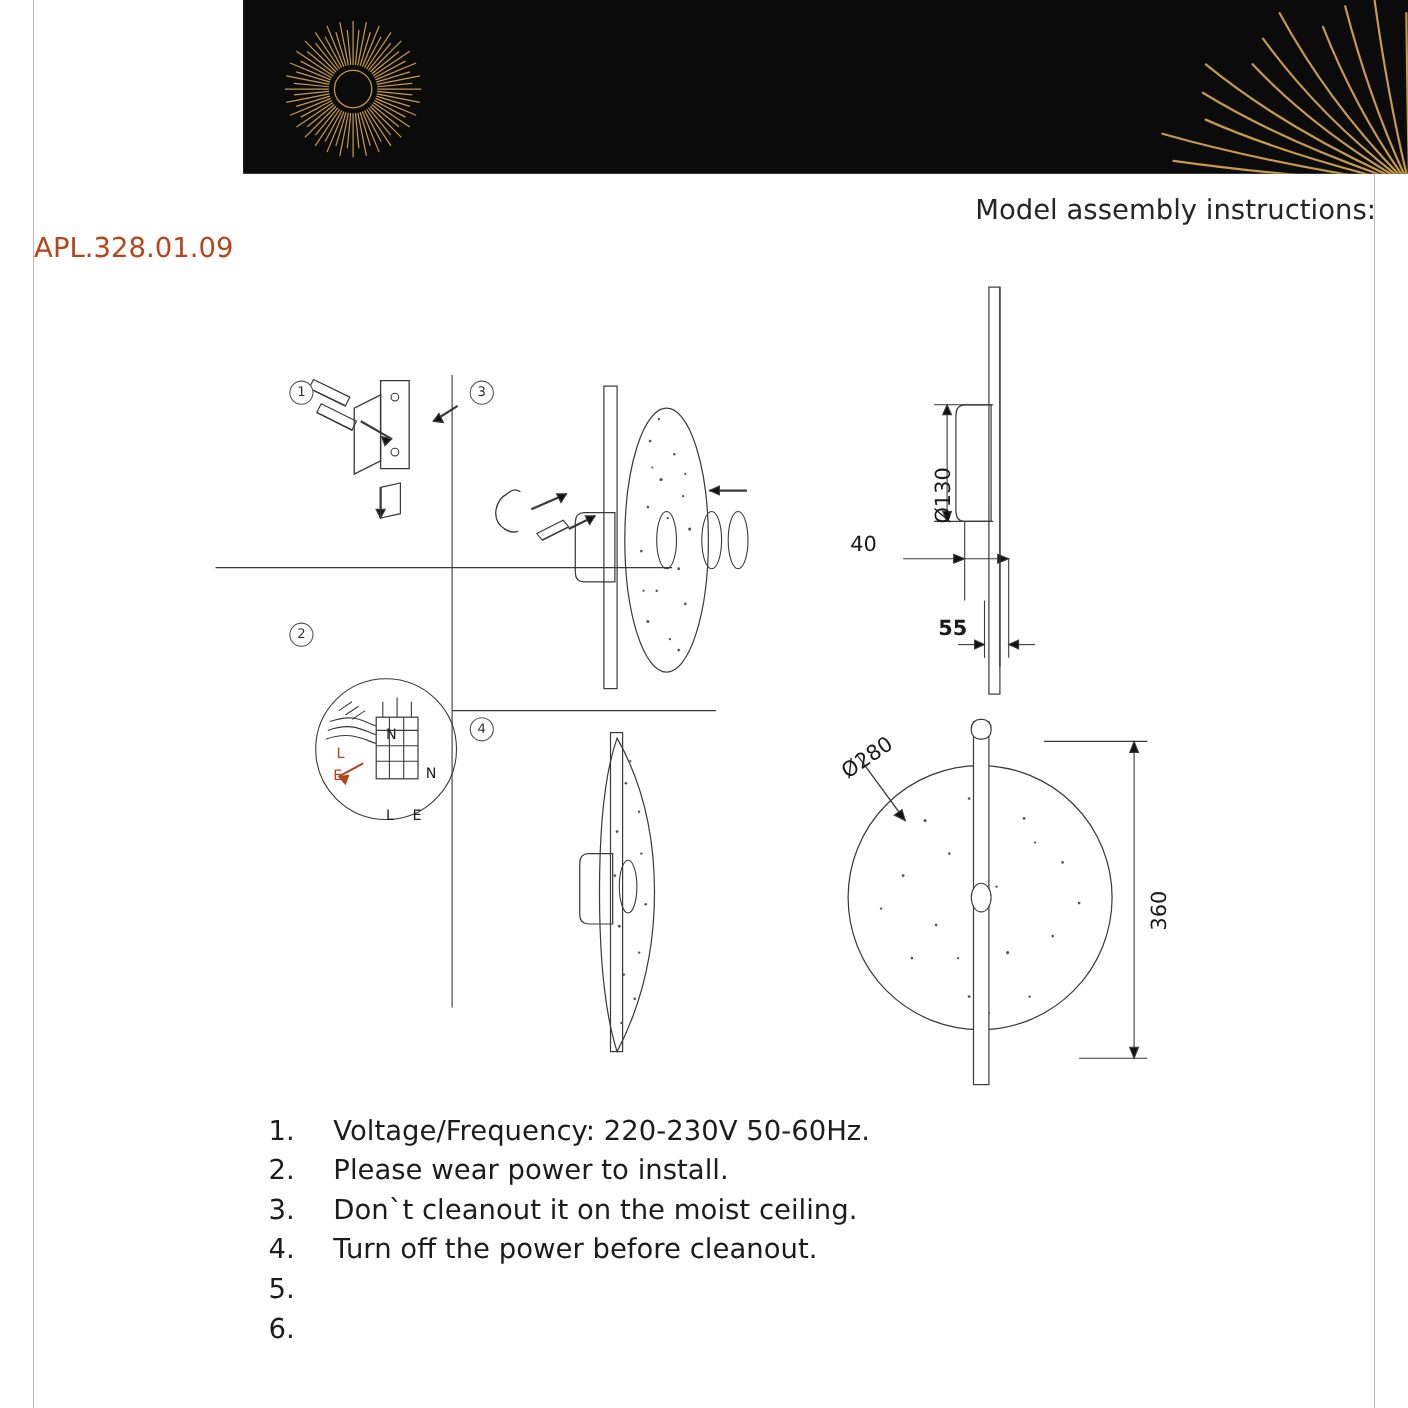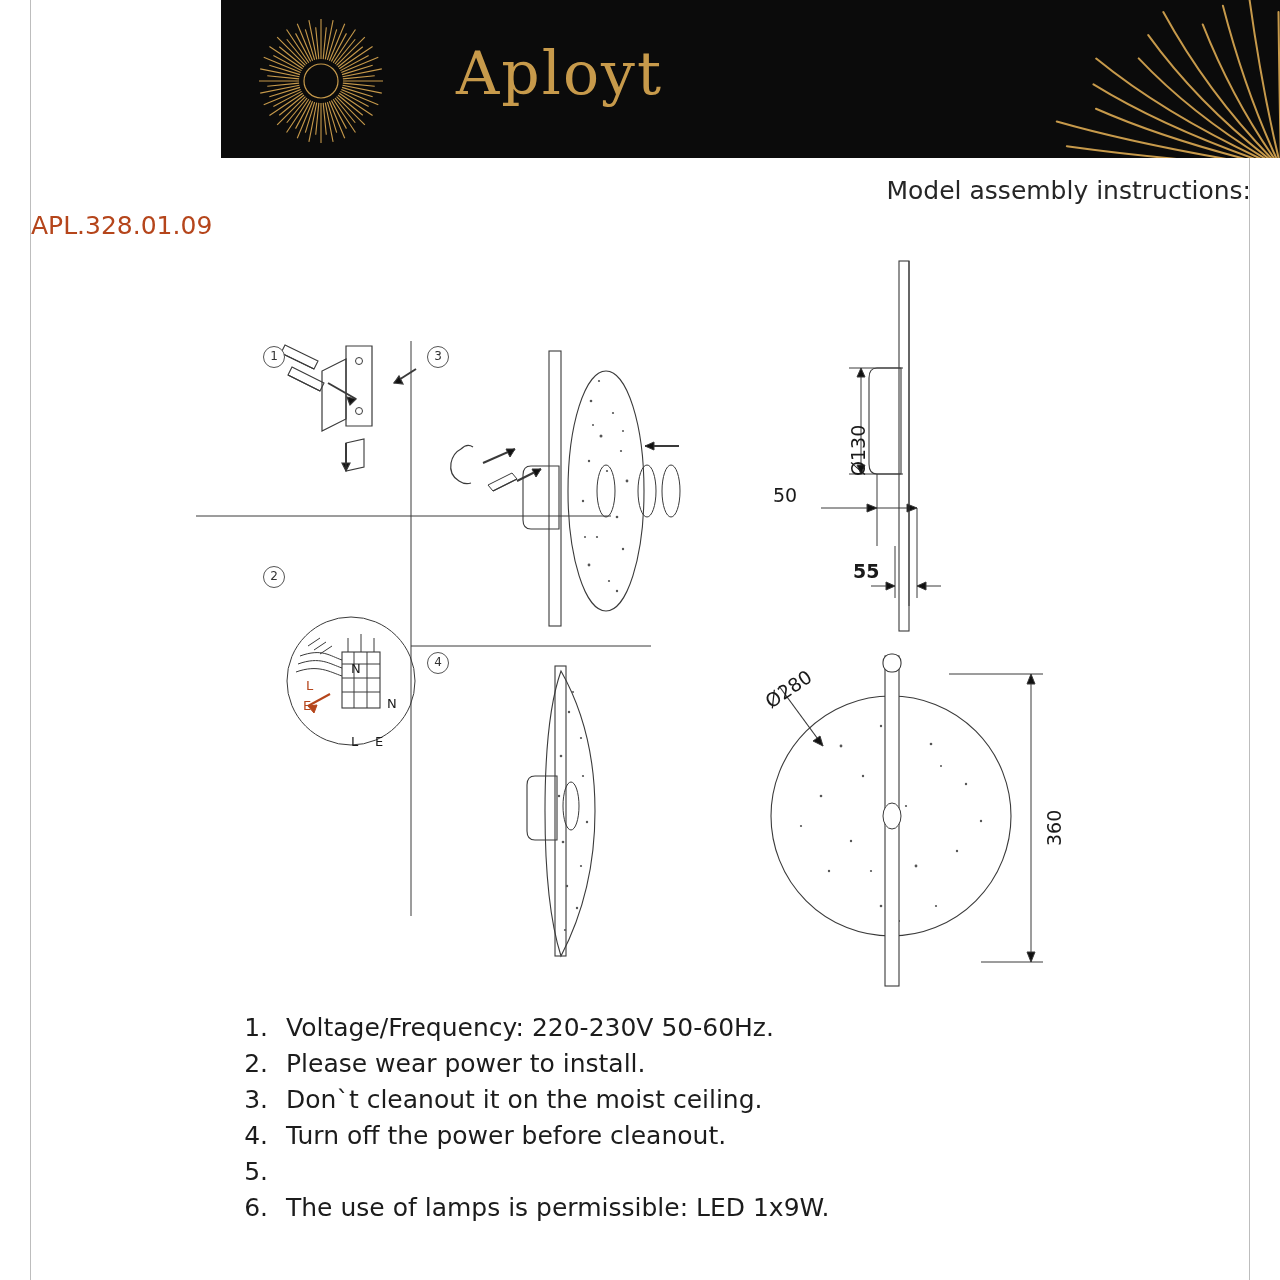--- a/index.html
+++ b/index.html
@@ -48,21 +48,21 @@
     border-radius:50%;font-size:12px;line-height:19px;text-align:center;color:#333;
     background:#fff;
   }
   .dimlabel{position:absolute;font-size:19px;color:#1a1a1a;}
   .dimlabel.vert{transform:rotate(-90deg);transform-origin:left top;white-space:nowrap;}
   .dimlabel.diag{transform:rotate(-34deg);transform-origin:left top;white-space:nowrap;}
   
   .notes{position:absolute;left:0;top:1010px;width:1220px;}
   .note{display:flex;font-size:25px;line-height:36px;color:#1c1c1c;}
   .note .n{width:60px;text-align:right;padding-right:18px;box-sizing:border-box;margin-left:195px;}
-  .note .t{flex:1;}
+  .note .t{flex:1;margin-left:17px;}
 </style>
 </head>
 <body>
 
 <div class="page">
 
   <div class="banner">
     <svg class="sunburst" viewBox="0 0 130 130">
       <g stroke="#c79a4b" stroke-width="1.1" fill="none">
         <g id="rays">
@@ -128,21 +128,20 @@
             <line x1="84.4022678156638" y1="54.629271789828046" x2="112.62374827481116" y2="39.54457621139611"></line>
             <line x1="85.32534971524831" y1="56.58096448796801" x2="122.28053101569976" y2="41.27362719336439"></line>
             <line x1="86.0526873861086" y1="58.61373710040183" x2="116.67477812953928" y2="49.32462742825902"></line>
             <line x1="86.57727616887107" y1="60.70801291564517" x2="125.80868738500028" y2="52.90440003500002"></line>
             <line x1="86.89406398678832" y1="62.843622912749666" x2="118.73997524029863" y2="59.70707442220373"></line>
           </g>
       </g>
       <circle cx="65" cy="65" r="17" fill="#0b0b0b" stroke="#c79a4b" stroke-width="1.2"></circle>
 
     </svg>
-    <div class="brand">Aployt</div>
     <svg class="fan" viewBox="0 0 330 175">
       <g id="fanlines" stroke="#c79a4b" stroke-width="2" fill="none" stroke-linecap="round">
           <path d="M330 178 Q 210 178 130 178.00000000000003"></path>
           <path d="M330 178 Q 201.4911018249309 168.21071610493559 115.81850304155148 156.18388160528502"></path>
           <path d="M330 178 Q 195.46796388035082 157.14820957301518 105.77993980058469 131.5302956198624"></path>
           <path d="M330 178 Q 218.99073517986503 151.41546331347394 144.98455863310838 118.75446109859902"></path>
           <path d="M330 178 Q 217.4926595087882 140.47457728010951 142.4877658479803 94.3719150813869"></path>
           <path d="M330 178 Q 219.12303541103188 128.90655187317518 145.20505901838644 68.59174417450465"></path>
           <path d="M330 178 Q 244.61571873488575 128.81450211408057 187.6928645581429 68.38660471137953"></path>
           <path d="M330 178 Q 250.35294559510209 118.36145742506721 197.2549093251701 45.091247975864064"></path>
@@ -364,21 +363,21 @@
     <div class="stepnum" style="left:396px;top:406px;">4</div>
 
     <div class="dimlabel" style="left:320px;top:415px;font-size:13px;">N</div>
     <div class="dimlabel" style="left:275px;top:432px;font-size:13px;color:#b5451b;">L</div>
     <div class="dimlabel" style="left:272px;top:452px;font-size:13px;color:#b5451b;">E</div>
     <div class="dimlabel" style="left:320px;top:488px;font-size:13px;">L</div>
     <div class="dimlabel" style="left:344px;top:488px;font-size:13px;">E</div>
     <div class="dimlabel" style="left:356px;top:450px;font-size:13px;">N</div>
 
     <div class="dimlabel vert" style="left:816px;top:230px;">Ø130</div>
-    <div class="dimlabel" style="left:742px;top:238px;">50</div>
+    <div class="dimlabel" style="left:742px;top:238px;">40</div>
     <div class="dimlabel" style="left:822px;top:314px;font-weight:bold;">55</div>
     <div class="dimlabel diag" style="left:730px;top:448px;">Ø280</div>
     <div class="dimlabel vert" style="left:1012px;top:600px;">360</div>
   </div>
 
   <div class="notes">
     <div class="note">
       <div class="n">1.</div>
       <div class="t">Voltage/Frequency: 220-230V 50-60Hz.</div>
     </div>
@@ -392,17 +391,16 @@
     </div>
     <div class="note">
       <div class="n">4.</div>
       <div class="t">Turn off the power before cleanout.</div>
     </div>
     <div class="note">
       <div class="n">5.</div>
     </div>
     <div class="note">
       <div class="n">6.</div>
-      <div class="t">The use of lamps is permissible: LED 1x9W.</div>
     </div>
   </div>
 
 </div>
 
 </body></html>

